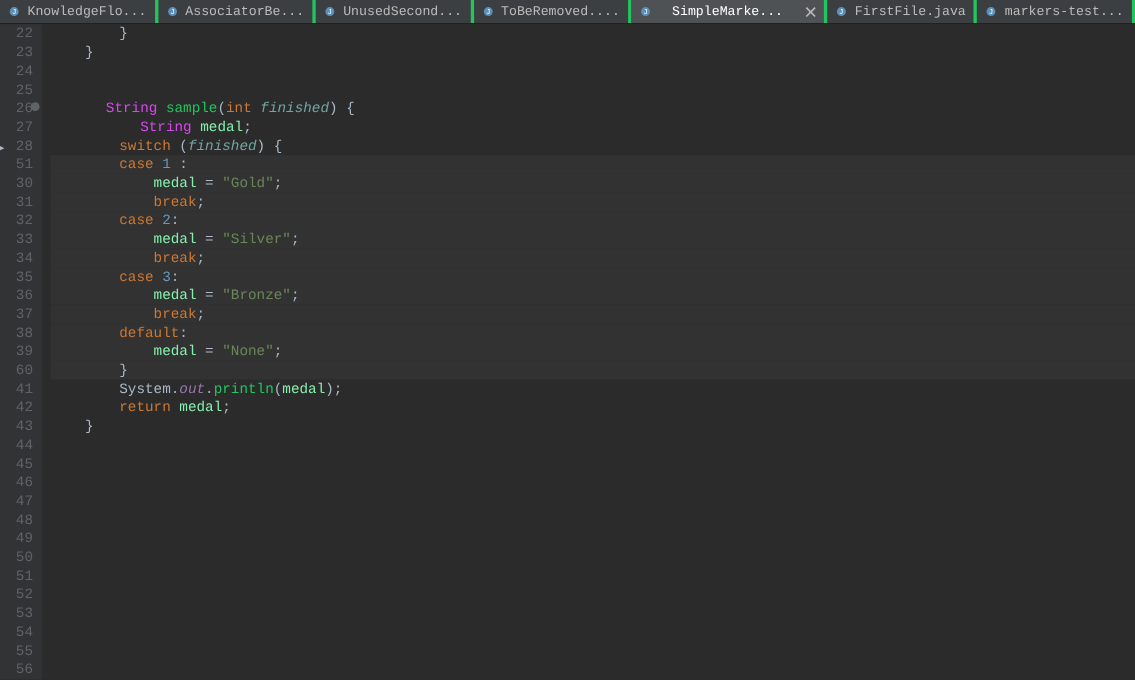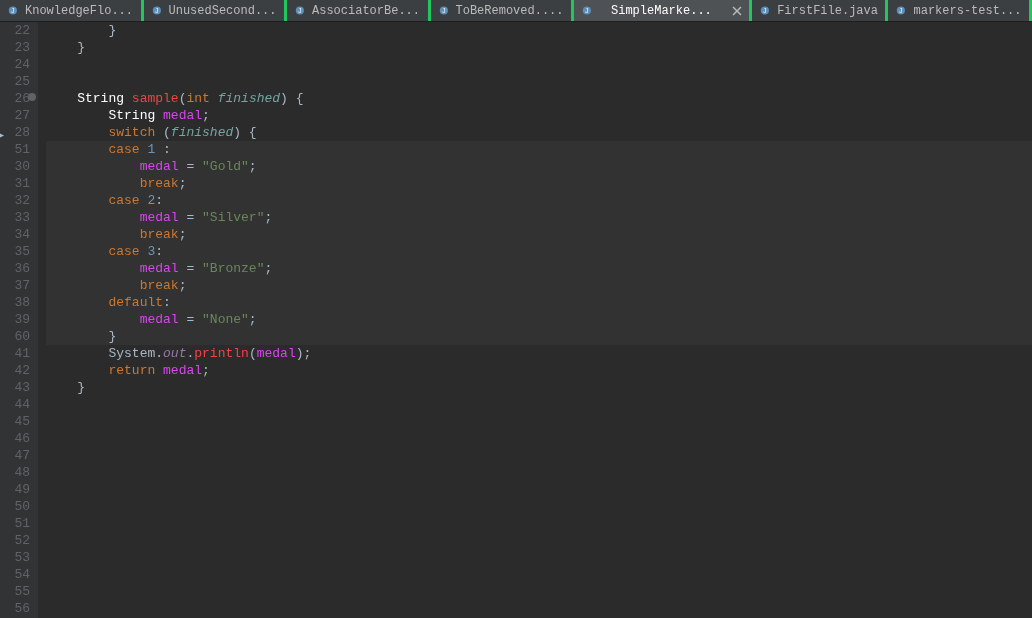--- a/index.html
+++ b/index.html
@@ -97,29 +97,29 @@
       overflow: hidden;
     }
     .code-line {
       height: 17px;
       line-height: 17px;
     }
     .code-line.hl {
       background: #323232;
     }
     .kw { color: #cc7832; }
-    .type { color: #ffffff; }
+    .type { color: #d946ef; margin-left: 19px; }
     .str { color: #6a8759; }
     .num { color: #6897bb; }
     .param { color: #72a6a1; font-style: italic; }
     .field { color: #9876aa; font-style: italic; }
     .punct { color: #a9b7c6; }
-    .method { color: #ef4444; }
+    .method { color: #22c55e; }
     .sys { color: #a9b7c6; }
-    .ident { color: #d946ef; }
+    .ident { color: #86efac; }
   </style>
 </head>
 <body>
 
 <div class="tabs" id="tabs-container">
     <div class="tab">
       <span class="file-icon">
         <svg viewBox="0 0 16 16">
           <circle cx="6" cy="8" r="5" fill="#5e8fb8"></circle>
           <text x="6" y="11" text-anchor="middle" fill="#fff" font-size="8" font-family="sans-serif">J</text>
@@ -127,30 +127,30 @@
       </span>
       <span>KnowledgeFlo...</span>
     </div>
     <div class="tab">
       <span class="file-icon">
         <svg viewBox="0 0 16 16">
           <circle cx="6" cy="8" r="5" fill="#5e8fb8"></circle>
           <text x="6" y="11" text-anchor="middle" fill="#fff" font-size="8" font-family="sans-serif">J</text>
         </svg>
       </span>
+      <span>AssociatorBe...</span>
+    </div>
+    <div class="tab">
+      <span class="file-icon">
+        <svg viewBox="0 0 16 16">
+          <circle cx="6" cy="8" r="5" fill="#5e8fb8"></circle>
+          <text x="6" y="11" text-anchor="middle" fill="#fff" font-size="8" font-family="sans-serif">J</text>
+        </svg>
+      </span>
       <span>UnusedSecond...</span>
-    </div>
-    <div class="tab">
-      <span class="file-icon">
-        <svg viewBox="0 0 16 16">
-          <circle cx="6" cy="8" r="5" fill="#5e8fb8"></circle>
-          <text x="6" y="11" text-anchor="middle" fill="#fff" font-size="8" font-family="sans-serif">J</text>
-        </svg>
-      </span>
-      <span>AssociatorBe...</span>
     </div>
     <div class="tab">
       <span class="file-icon">
         <svg viewBox="0 0 16 16">
           <circle cx="6" cy="8" r="5" fill="#5e8fb8"></circle>
           <text x="6" y="11" text-anchor="middle" fill="#fff" font-size="8" font-family="sans-serif">J</text>
         </svg>
       </span>
       <span>ToBeRemoved....</span>
     </div>

